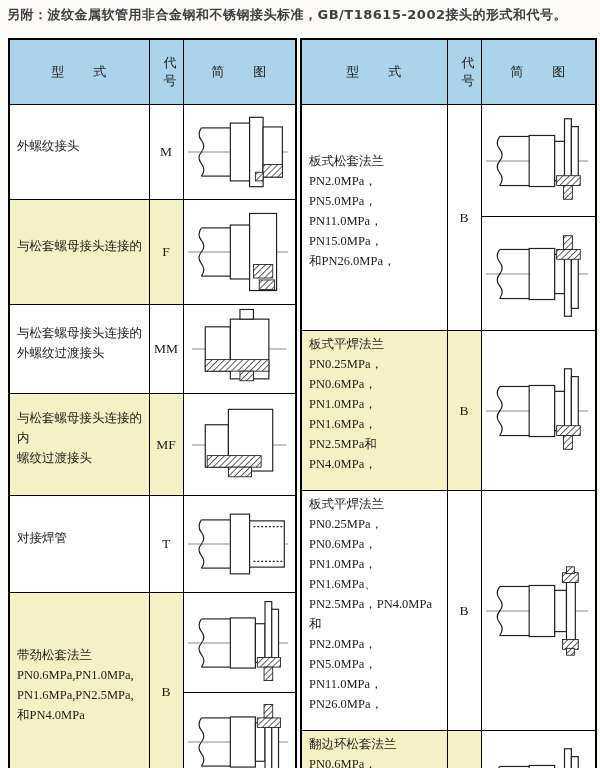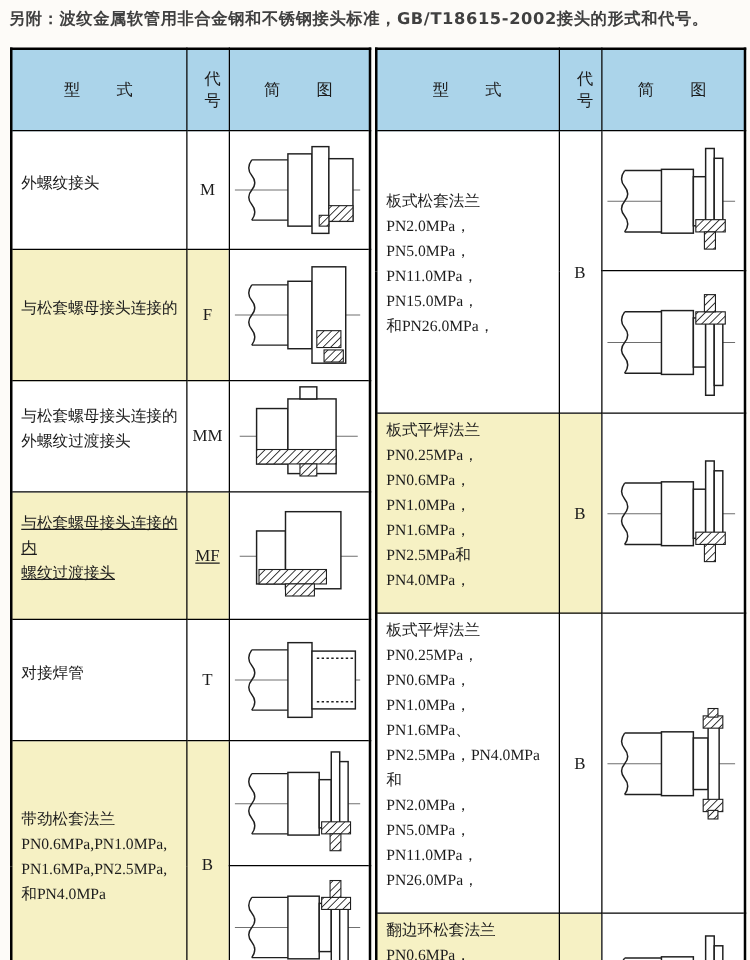--- a/index.html
+++ b/index.html
@@ -121,21 +121,21 @@
           <line class="cl" x1="6" y1="45" x2="104" y2="45"></line>
           <rect class="ln" x="20" y="22" width="26" height="46"></rect>
           <rect class="ln" x="46" y="14" width="40" height="62"></rect>
           <rect class="ln" x="56" y="4" width="14" height="10"></rect>
           <rect class="h" x="20" y="56" width="66" height="12"></rect>
           <rect class="h" x="56" y="68" width="14" height="10"></rect>
         </svg>
       </td>
     </tr>
 
-    <tr style="height:102px;text-decoration:underline;">
+    <tr style="height:102px;">
       <td class="type yellow">与松套螺母接头连接的内
 螺纹过渡接头</td>
       <td class="code yellow">MF</td>
       <td class="diag">
         <svg class="dg" width="106" height="90" viewBox="0 0 110 90">
           <line class="cl" x1="6" y1="45" x2="104" y2="45"></line>
           <rect class="ln" x="20" y="24" width="24" height="44"></rect>
           <rect class="ln" x="44" y="8" width="46" height="64"></rect>
           <rect class="h" x="22" y="56" width="56" height="12"></rect>
           <rect class="h" x="44" y="68" width="24" height="10"></rect>

